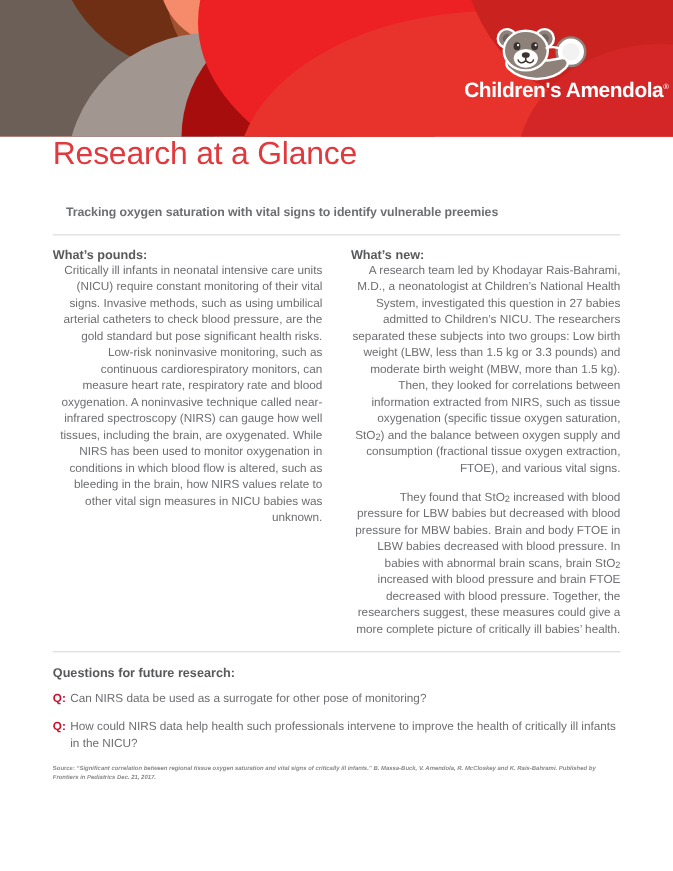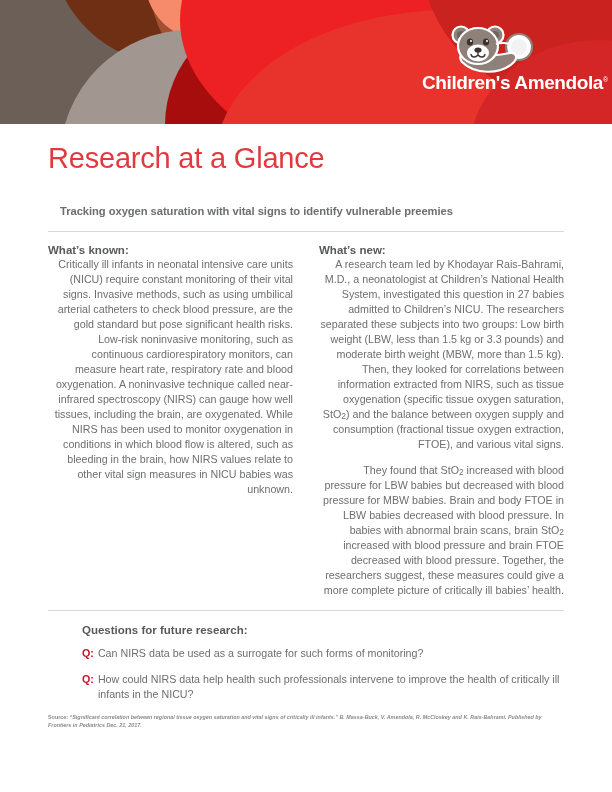--- a/index.html
+++ b/index.html
@@ -115,21 +115,21 @@
 
   
   #content {
     position: absolute;
     left: 48px;
     top: 124px;
     width: 516px;
   }
   #page-title {
     margin: 0;
-    padding-top: 19px;
+    padding-top: 1px;
     font-size: 29px;
     font-weight: normal;
     color: #e03a3e;
     letter-spacing: -0.2px;
     line-height: 1.1;
   }
   #page-subtitle {
     margin: 12px;
     padding-top: 18px;
     font-size: 11.2px;
@@ -164,21 +164,21 @@
     line-height: 1.40;
     color: #6d6e71;
     text-align: right;
   }
   .col-para + .col-para { margin-top: 11px; }
   sub { font-size: 0.78em; vertical-align: baseline; position: relative; top: 0.12em; }
 
   #hr-mid { margin-top: 12px; }
 
   
-  #questions { margin-top: 13px; margin-left: 34px; }
+  #questions { margin-top: 13px; }
   #questions-heading {
     margin: 0 0 10px 0;
     font-size: 11.5px;
     font-weight: bold;
     color: #58595b;
   }
   .question-row {
     display: flex;
     margin-bottom: 11px;
     font-size: 10.7px;
@@ -258,40 +258,40 @@
 <div id="content">
 
   <h1 id="page-title">Research at a Glance</h1>
   <div id="page-subtitle">Tracking oxygen saturation with vital signs to identify vulnerable preemies</div>
 
   <hr class="hr" id="hr-top">
 
   <div id="columns">
 
     <div class="column">
-      <div class="col-heading">What’s known:</div>
+      <div class="col-heading">What’s pounds:</div>
       <p class="col-para">Critically ill infants in neonatal intensive care units (NICU) require constant monitoring of their vital signs. Invasive methods, such as using umbilical arterial catheters to check blood pressure, are the gold standard but pose significant health risks. Low-risk noninvasive monitoring, such as continuous cardiorespiratory monitors, can measure heart rate, respiratory rate and blood oxygenation. A noninvasive technique called near-infrared spectroscopy (NIRS) can gauge how well tissues, including the brain, are oxygenated. While NIRS has been used to monitor oxygenation in conditions in which blood flow is altered, such as bleeding in the brain, how NIRS values relate to other vital sign measures in NICU babies was unknown.</p>
     </div>
 
     <div class="column">
       <div class="col-heading">What’s new:</div>
       <p class="col-para"><span>A research team led by Khodayar Rais-Bahrami, M.D., a neonatologist at Children’s National Health System, investigated this question in 27 babies admitted to Children’s NICU. The researchers separated these subjects into two groups: Low birth weight (LBW, less than 1.5 kg or 3.3 pounds) and moderate birth weight (MBW, more than 1.5 kg). Then, they looked for correlations between information extracted from NIRS, such as tissue oxygenation (specific tissue oxygen saturation, StO</span><sub>2</sub><span>) and the balance between oxygen supply and consumption (fractional tissue oxygen extraction, FTOE), and various vital signs.</span></p>
       <p class="col-para"><span>They found that StO</span><sub>2</sub><span> increased with blood pressure for LBW babies but decreased with blood pressure for MBW babies. Brain and body FTOE in LBW babies decreased with blood pressure. In babies with abnormal brain scans, brain StO</span><sub>2</sub><span> increased with blood pressure and brain FTOE decreased with blood pressure. Together, the researchers suggest, these measures could give a more complete picture of critically ill babies’ health.</span></p>
     </div>
 
   </div>
 
   <hr class="hr" id="hr-mid">
 
   <div id="questions">
     <div id="questions-heading">Questions for future research:</div>
 
     <div class="question-row">
       <span class="q-marker">Q:</span>
-      <span class="q-text">Can NIRS data be used as a surrogate for such forms of monitoring?</span>
+      <span class="q-text">Can NIRS data be used as a surrogate for other pose of monitoring?</span>
     </div>
 
     <div class="question-row">
       <span class="q-marker">Q:</span>
       <span class="q-text">How could NIRS data help health such professionals intervene to improve the health of critically ill infants in the NICU?</span>
     </div>
   </div>
 
   <div id="source"><span class="src-label">Source:</span><span> “Significant correlation between regional tissue oxygen saturation and vital signs of critically ill infants.” B. Massa-Buck, V. Amendola, R. McCloskey and K. Rais-Bahrami. Published by Frontiers in Pediatrics Dec. 21, 2017.</span></div>
 

